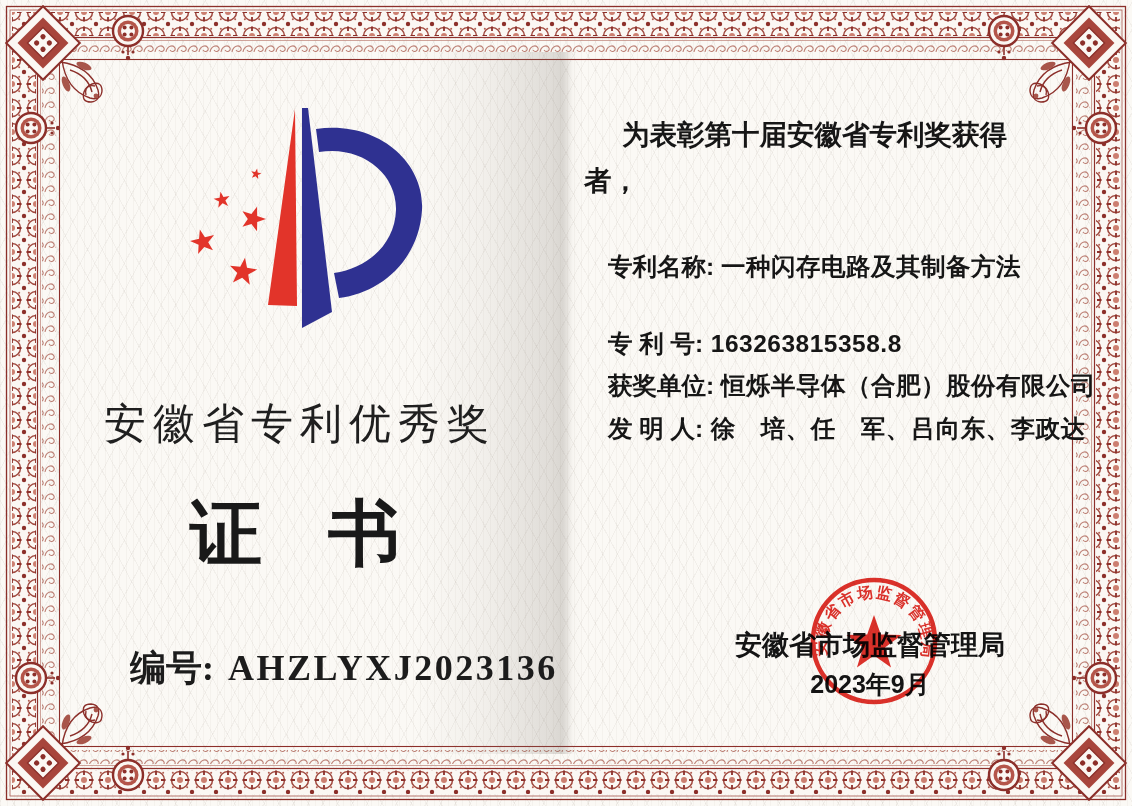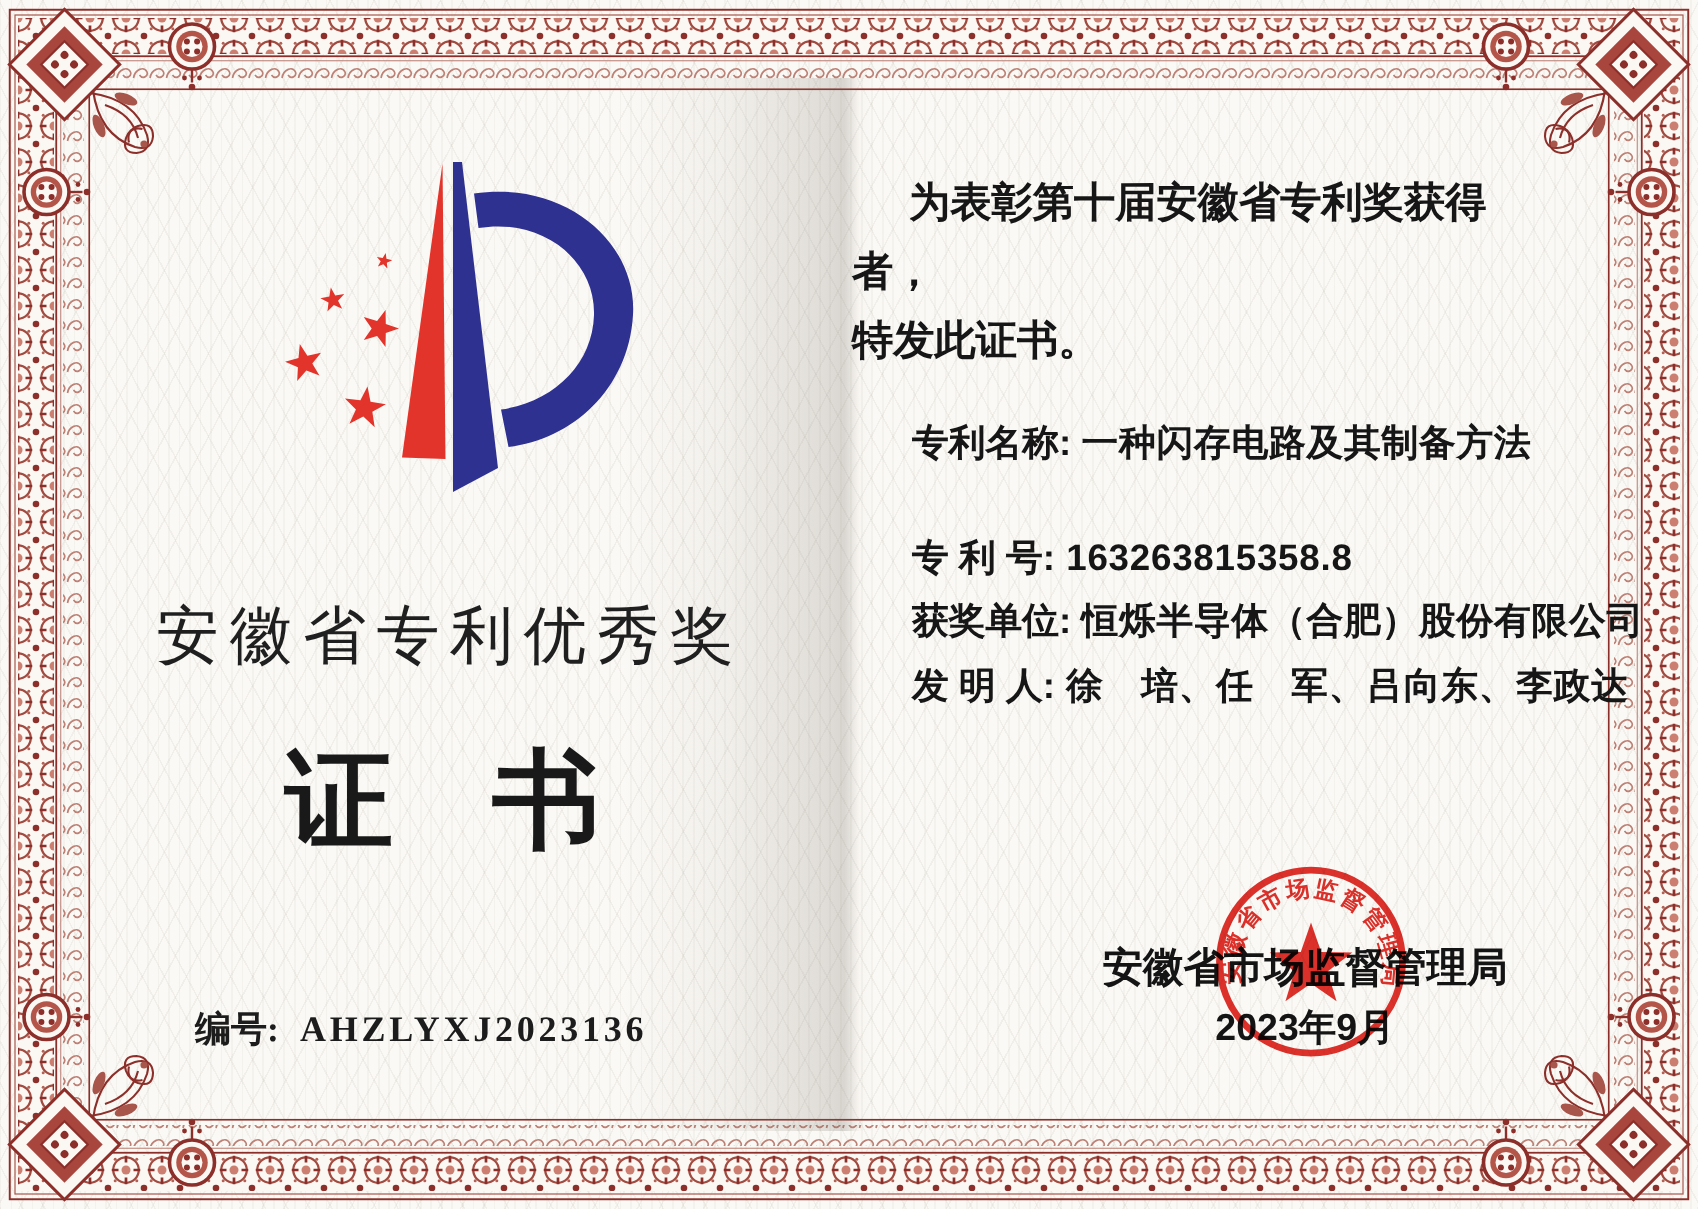--- a/index.html
+++ b/index.html
@@ -33,32 +33,32 @@
     font-size:42px;letter-spacing:7px;color:#1f1f1f;font-weight:500;
     white-space:nowrap;
   }
   .cert-title{
     left:60px;top:486px;width:470px;text-align:center;
     font-family:"Liberation Serif", serif;
     font-size:72px;font-weight:700;letter-spacing:24px;text-indent:24px;color:#191919;
     white-space:nowrap;
   }
   .serial{
-    left:130px;top:670px;width:420px;font-size:24px;white-space:nowrap;
+    left:130px;top:644px;width:420px;font-size:36px;white-space:nowrap;
   }
   .serial .lbl{font-family:"Liberation Serif", serif;font-weight:600;}
   .serial .num{font-family:"Liberation Serif", serif;font-weight:600;letter-spacing:2.5px;margin-left:14px;}
   
   .citation{
-    left:568px;top:112px;width:445px;
+    left:584px;top:112px;width:445px;
     font-size:27.5px;font-weight:700;line-height:46px;color:#161616;
   }
   .citation .line1{text-indent:38px;}
   .field-row{
-    left:608px;width:480px;font-size:24.5px;font-weight:700;color:#161616;white-space:nowrap;margin-top:28px;
+    left:608px;width:480px;font-size:24.5px;font-weight:700;color:#161616;white-space:nowrap;
   }
   .field-row .flabel{display:inline-block;min-width:96px;}
   .field-row .fvalue{letter-spacing:0.5px;}
   .row-name{top:250px;}
   .row-no{top:327px;}
   .row-org{top:369px;}
   .row-inv{top:412px;}
   .issuer{
     left:695px;top:627px;width:350px;text-align:center;
     font-size:27px;font-weight:700;color:#141414;white-space:nowrap;z-index:2;
@@ -193,21 +193,20 @@
   <div class="abs cert-title">证 书</div>
 
   <div class="abs award-title">安徽省专利优秀奖</div>
 
   <div class="abs serial">
     <span class="lbl">编号:</span><span class="num">AHZLYXJ2023136</span>
   </div>
 
   <div class="abs citation">
     <div class="line1">为表彰第十届安徽省专利奖获得者，</div>
-    <div class="line2">特发此证书。</div>
   </div>
 
   <div class="abs field-row row-name">
     <span class="flabel">专利名称:</span>
     <span class="fvalue">一种闪存电路及其制备方法</span>
   </div>
   <div class="abs field-row row-no">
     <span class="flabel">专 利 号:</span>
     <span class="fvalue">163263815358.8</span>
   </div>

